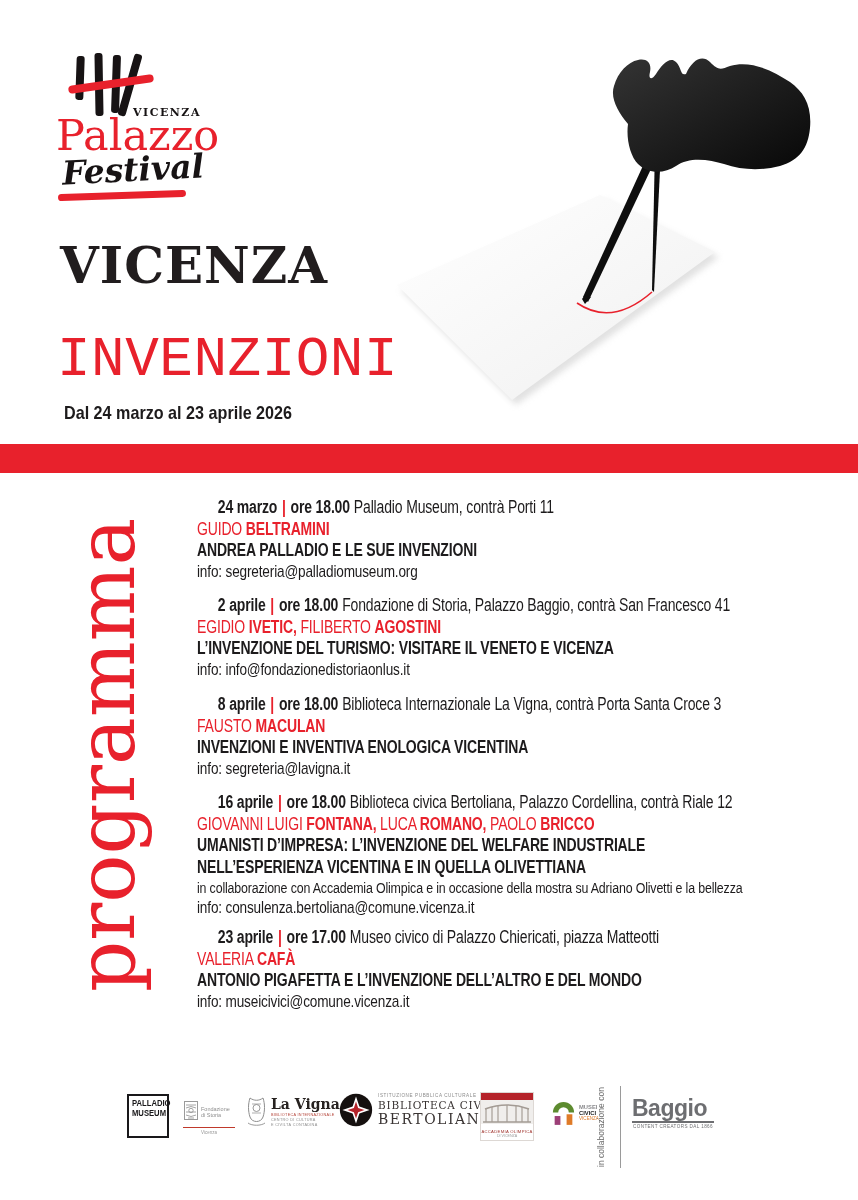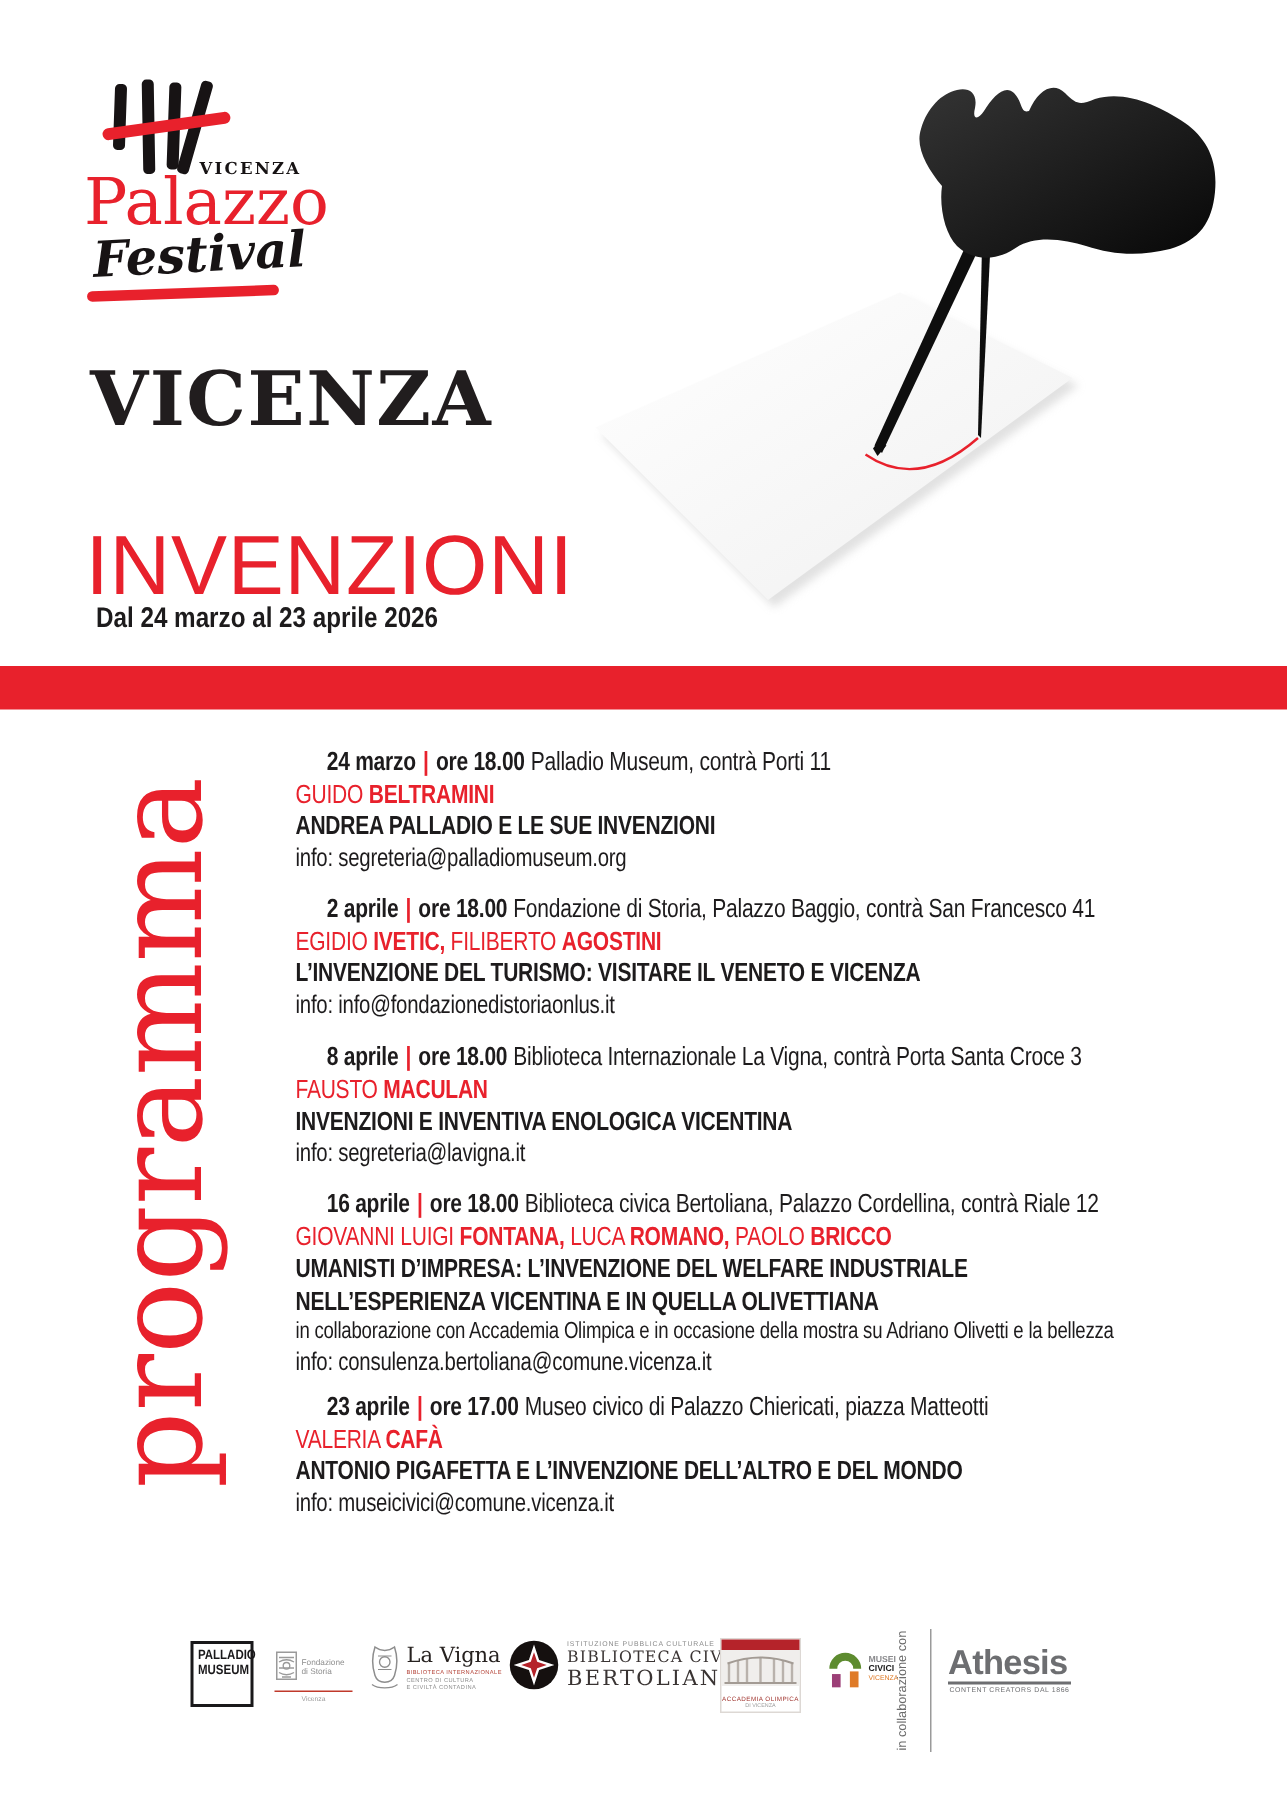--- a/index.html
+++ b/index.html
@@ -21,21 +21,21 @@
   .brand-sub{position:absolute;left:62px;top:150px;font-family:"DejaVu Serif",serif;
              font-style:italic;font-size:33px;font-weight:bold;color:#171314;transform:rotate(-3deg);}
   .brand-underline{position:absolute;left:58px;top:192px;width:128px;height:7px;background:#e8212c;
                    border-radius:4px;transform:rotate(-2deg);}
 
   
   .title1{position:absolute;left:60px;top:236px;font-family:"DejaVu Serif",serif;
           font-weight:bold;font-size:50px;color:#211d1e;letter-spacing:1px;}
   .title2{position:absolute;left:61px;top:292px;font-family:"DejaVu Serif",serif;
           font-weight:bold;font-size:36px;color:#211d1e;}
-  .title3{position:absolute;left:57px;top:344px;font-family:Liberation Sans, sans-serif;
+  .title3{position:absolute;left:57px;top:328px;font-family:Liberation Mono, monospace;
           font-size:56px;color:#e8212c;letter-spacing:0.5px;text-align:right;}
   .date-range{position:absolute;left:64px;top:402px;font-size:19px;font-weight:bold;
               transform:scaleX(.85);transform-origin:left top;}
 
   
   .artwork{position:absolute;left:380px;top:40px;}
 
   
   .bar-top{position:absolute;left:0;top:444px;width:858px;height:29px;background:#e8212c;}
   .banner{position:absolute;left:0;top:1042px;width:858px;height:26px;background:#e8212c;}
@@ -81,21 +81,21 @@
   .palladio div{transform:scaleX(.85);transform-origin:left;}
 
   .fond{left:183px;top:1100px;width:52px;}
   .fond-row{display:flex;align-items:center;}
   .fond-text{font-size:5.5px;color:#8f8f8f;line-height:6.5px;margin-left:2px;}
   .fond-rule{height:1px;background:#c0392b;margin-top:3px;}
   .fond-sub{font-size:4.5px;color:#9a9a9a;text-align:center;margin-top:1.5px;}
 
   .lavigna{left:246px;top:1096px;display:flex;align-items:flex-start;}
   .lv-text{margin-left:4px;}
-  .lv-name{font-family:"DejaVu Serif",serif;font-size:14px;color:#26211f;line-height:17px;}
+  .lv-name{font-family:"DejaVu Serif",serif;font-size:14px;color:#26211f;line-height:17px;font-weight:bold;}
   .lv-sub{font-size:3.8px;color:#8f8f8f;letter-spacing:.3px;line-height:4.8px;}
   .lv-sub.red{color:#b5453a;}
 
   .bert{left:339px;top:1093px;display:flex;align-items:flex-start;}
   .bert-text{margin-left:5px;}
   .bert-l1{font-size:4.6px;color:#8a8a8a;letter-spacing:.6px;line-height:6px;}
   .bert-l2{font-family:"DejaVu Serif",serif;font-size:10.5px;color:#3a3433;line-height:12px;letter-spacing:.8px;}
   .bert-l3{font-family:"DejaVu Serif",serif;font-size:14px;color:#3a3433;line-height:16px;letter-spacing:1.5px;}
 
   .acc{left:480px;top:1092px;width:54px;border:1px solid #ddd8d4;box-sizing:border-box;background:#fff;}
@@ -315,19 +315,19 @@
       <div class="mc1">MUSEI</div>
       <div class="mc2">CIVICI</div>
       <div class="mc3">VICENZA</div>
     </div>
   </div>
 
   <div class="f-abs collab">in collaborazione con</div>
   <div class="f-abs collab-divider"></div>
 
   <div class="f-abs athesis">
-    <div class="ath-name">Athesis</div>
+    <div class="ath-name">Baggio</div>
     <div class="ath-rule"></div>
     <div class="ath-tag">CONTENT CREATORS DAL 1866</div>
   </div>
 
 
 </div>
 
 </body></html>

